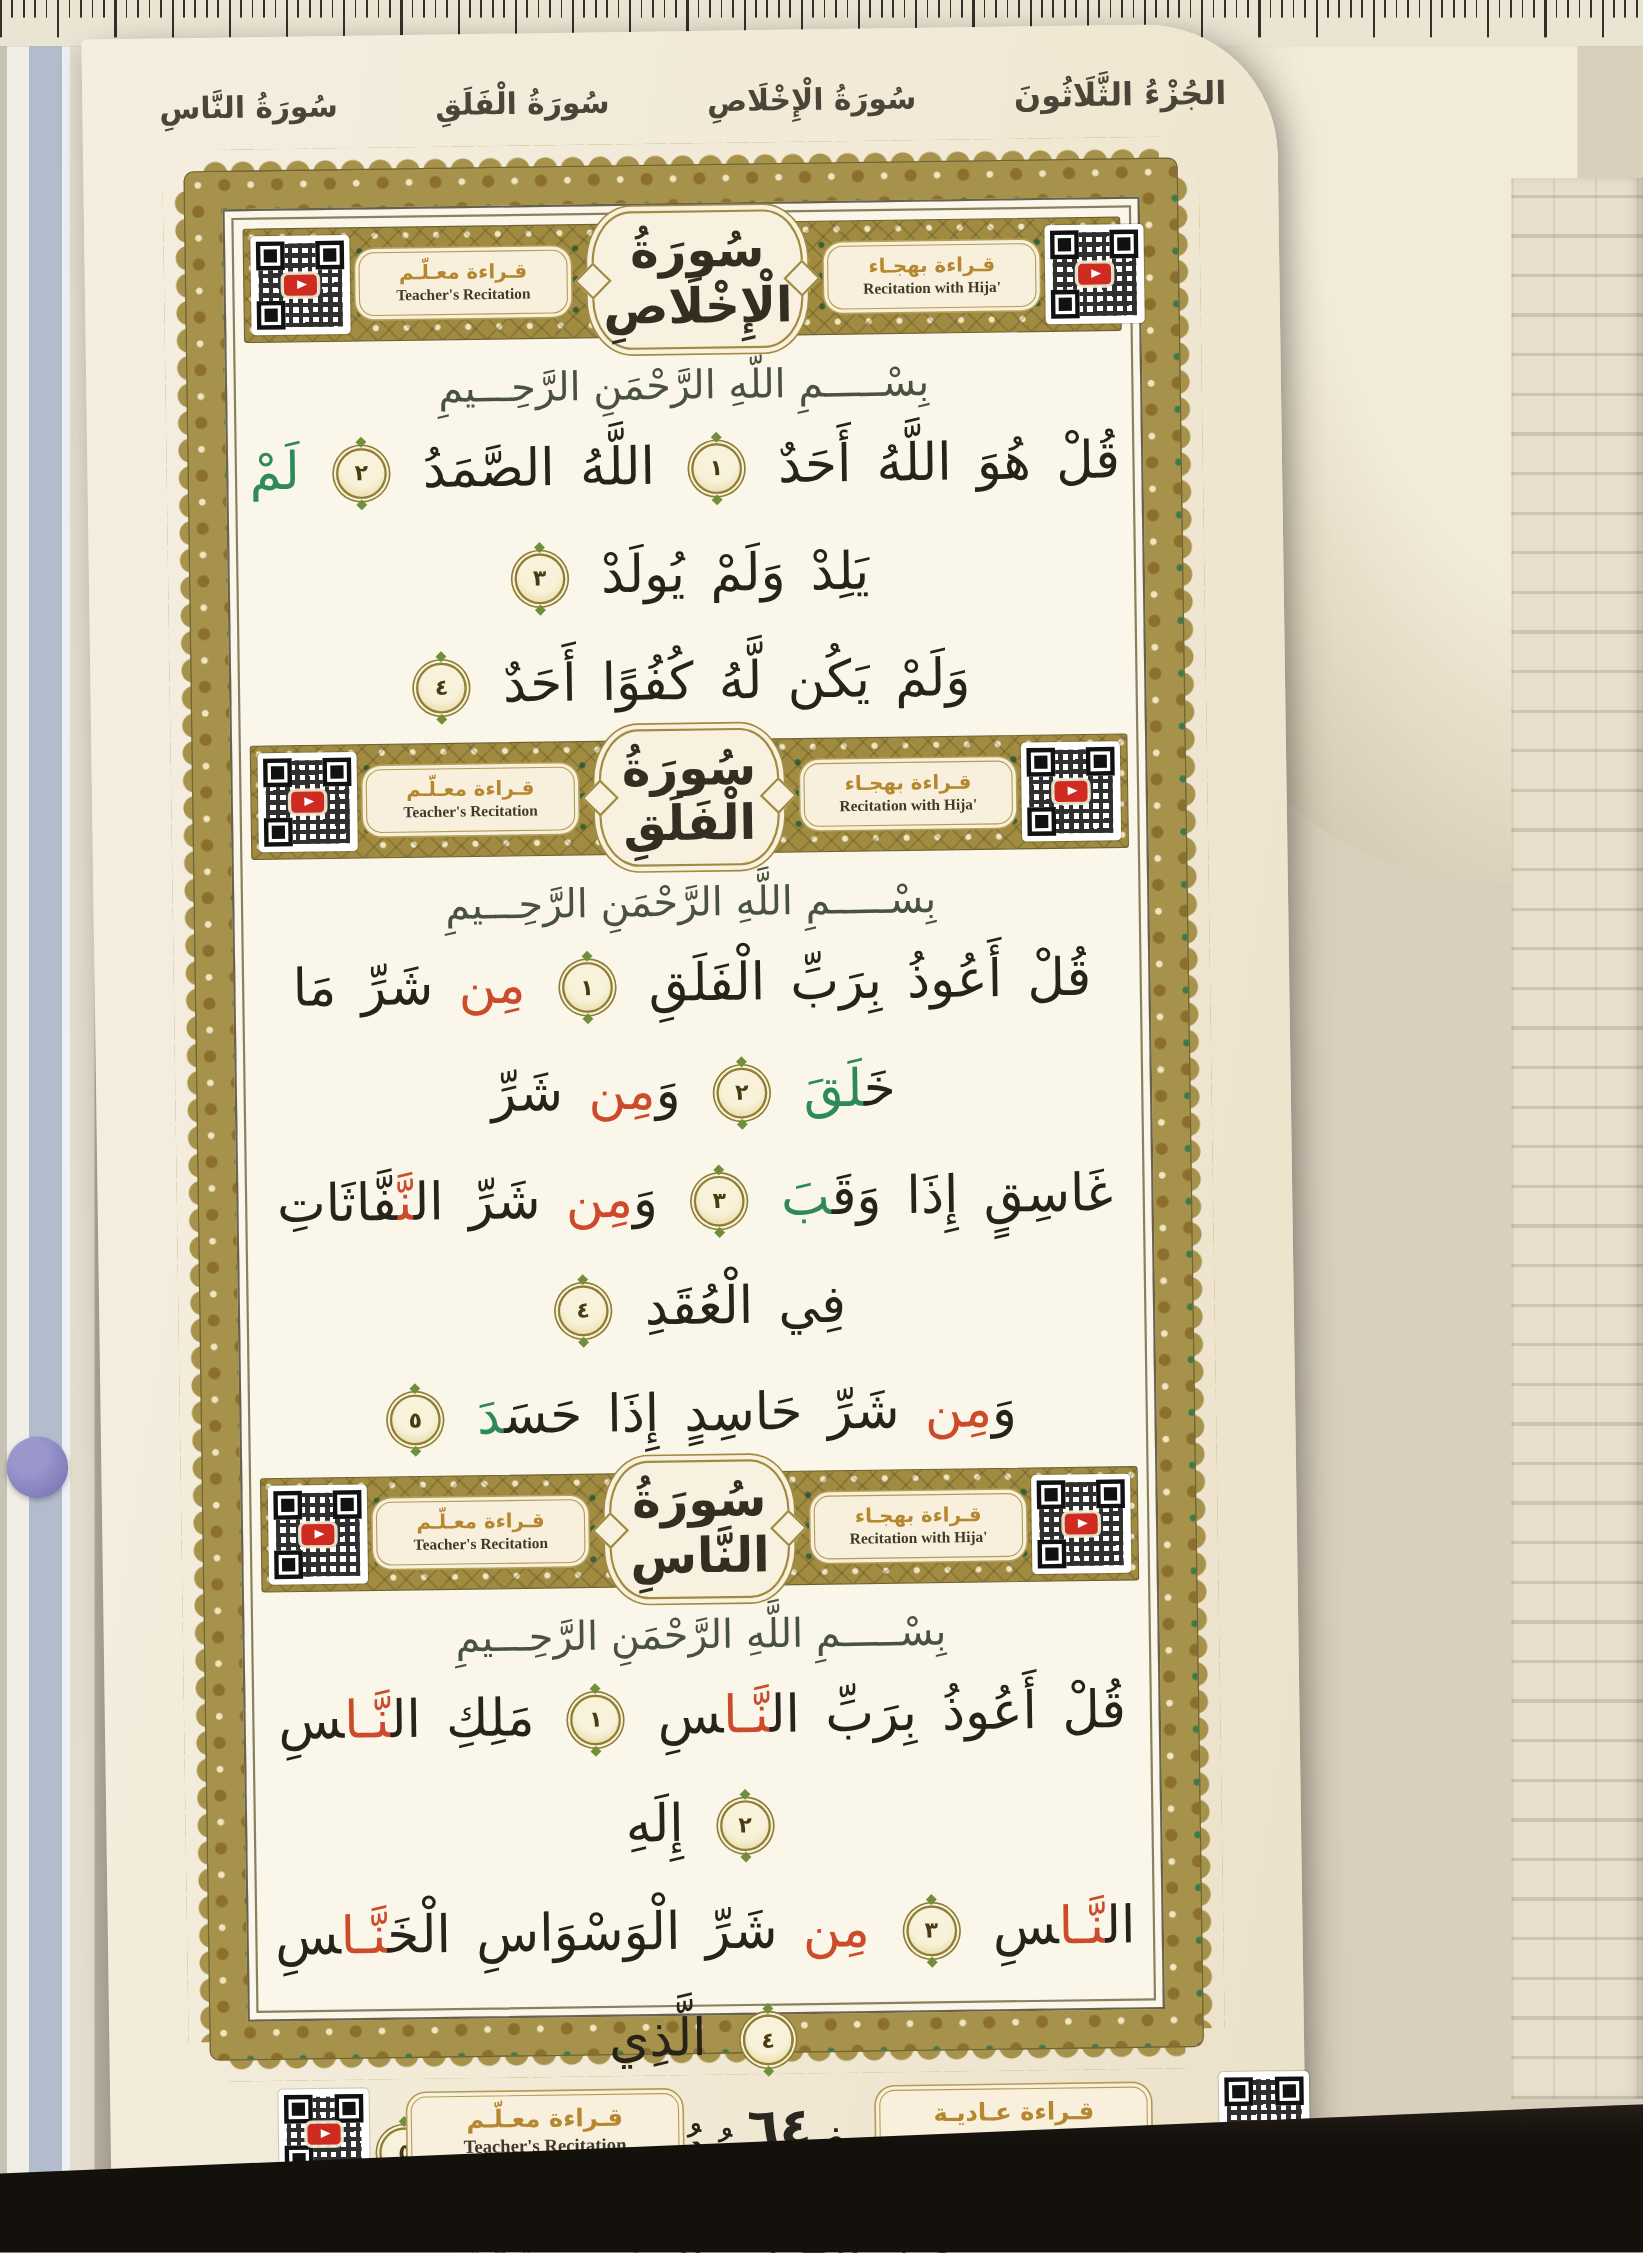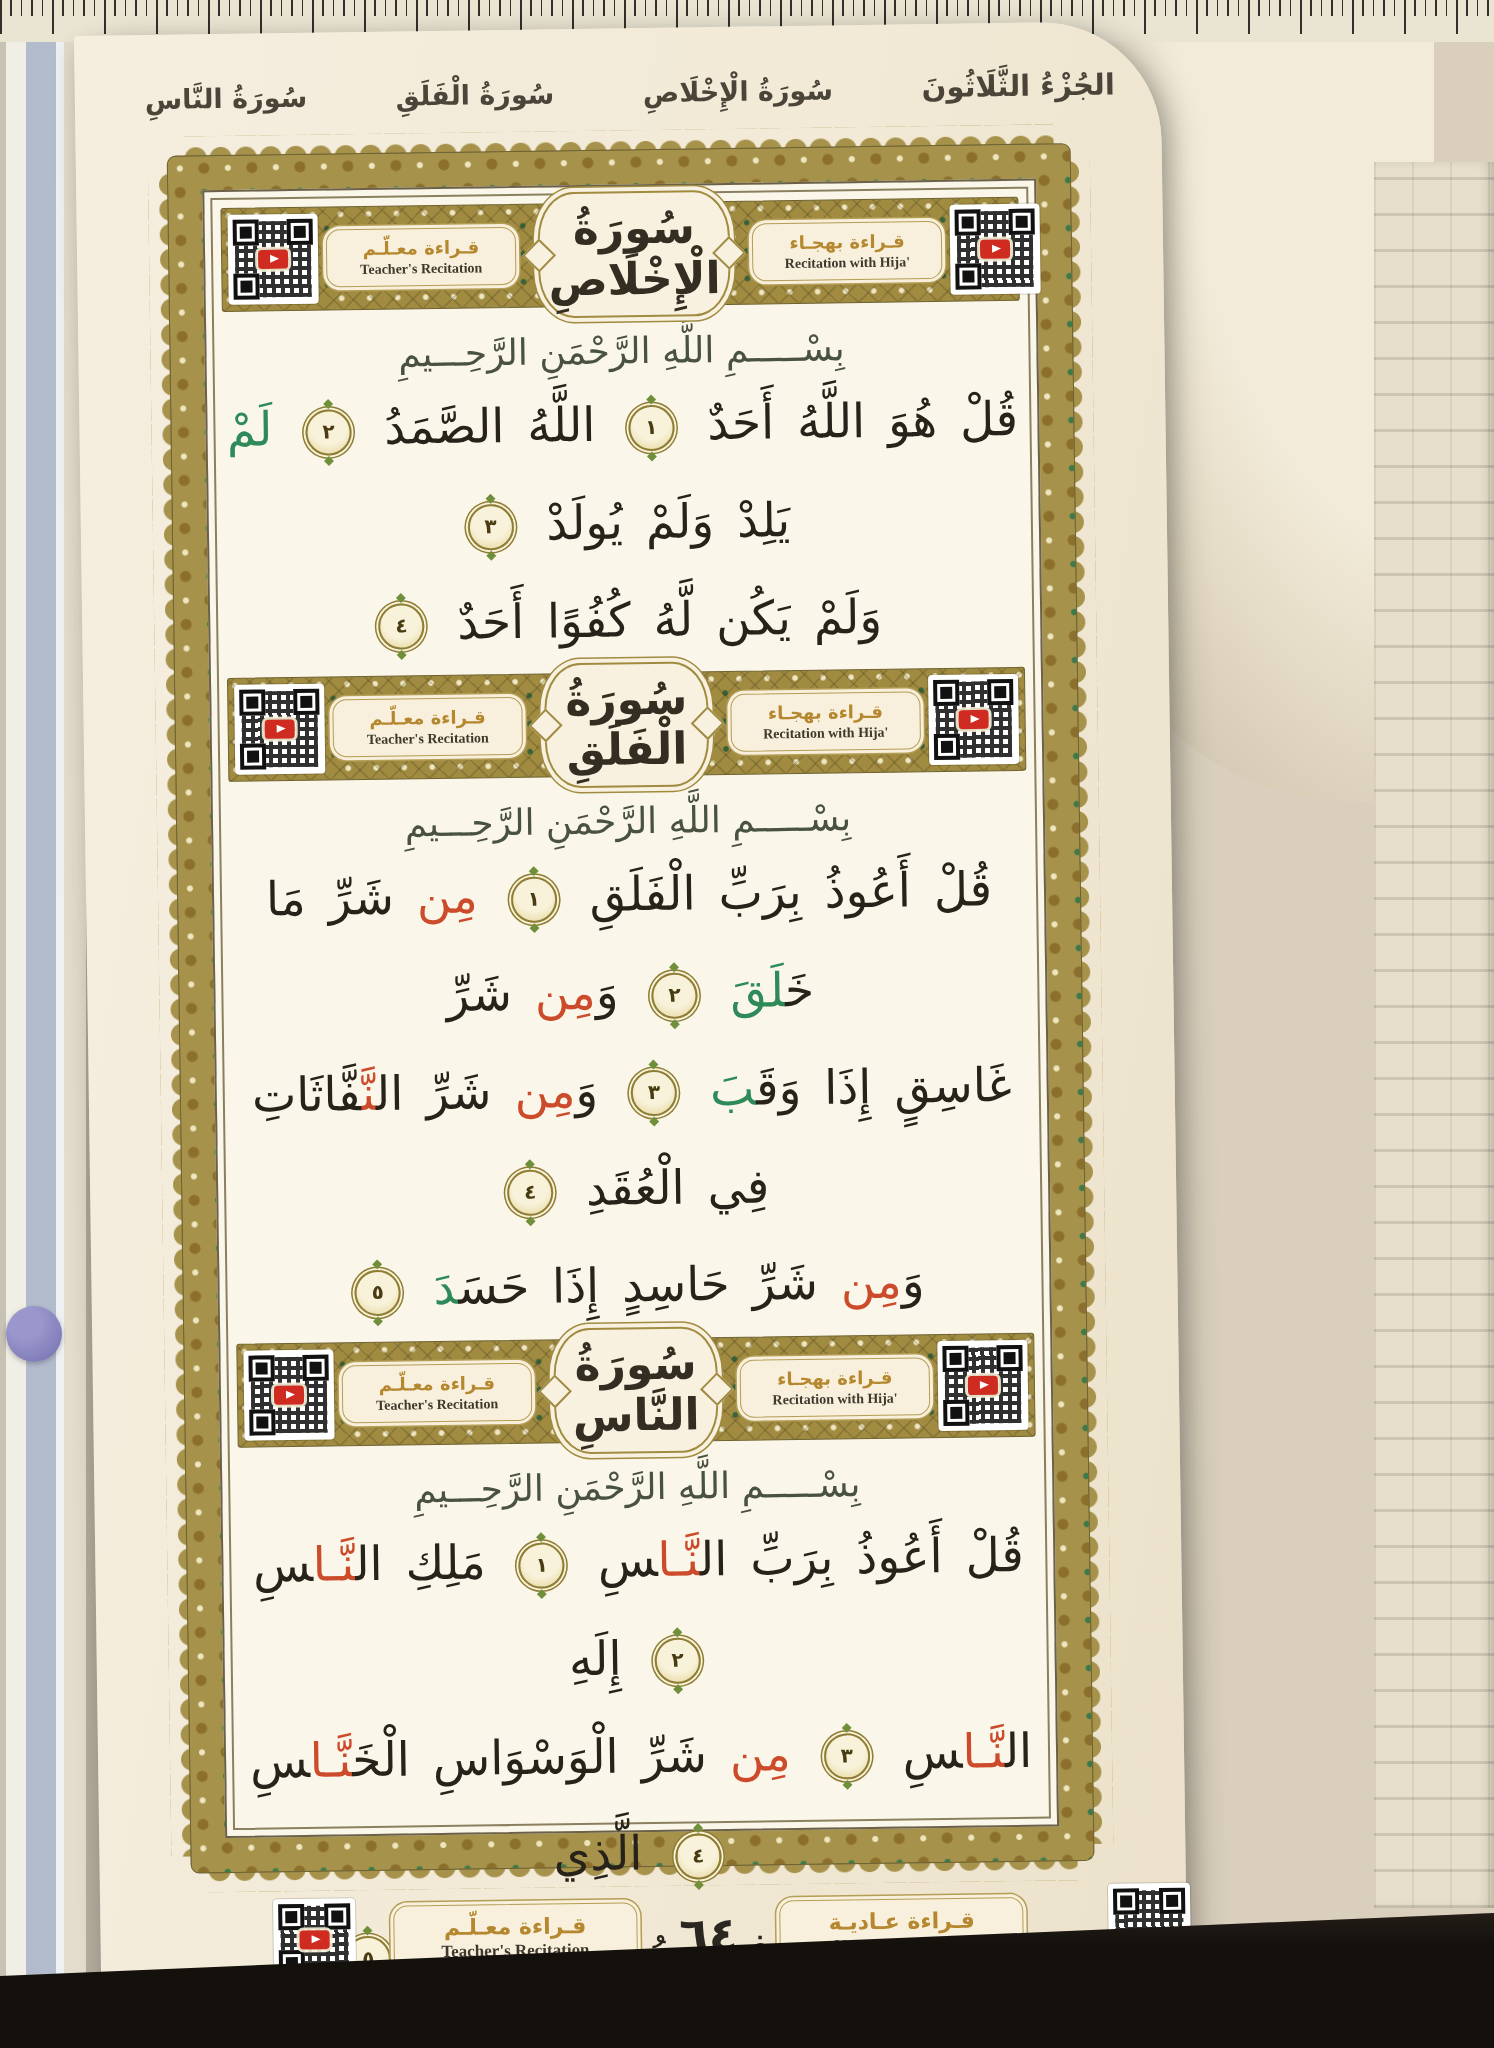--- a/index.html
+++ b/index.html
@@ -131,21 +131,21 @@
       background:radial-gradient(circle at 50% 35%,#f8f2da 52%,#e3d497 100%);
       border:2px solid #8f7d33;box-shadow:0 0 0 2px #f8f2da,0 0 0 3.5px #8f7d33;}
   .marker::before,.marker::after{content:"";position:absolute;left:50%;width:7px;height:7px;
       background:#6f8f3a;transform:translateX(-50%) rotate(45deg);}
   .marker::before{top:-11px;} .marker::after{bottom:-11px;}
   .mnum{font-size:20px;font-weight:bold;color:#4a3c12;}
 
   
   .page-footer{position:absolute;left:40px;right:30px;top:1852px;height:110px;
       display:flex;align-items:center;justify-content:center;gap:38px;}
-  .page-num{font-size:48px;font-weight:bold;color:#2a2620;margin:0 4px;}
+  .page-num{font-size:48px;font-weight:bold;color:#2a2620;margin:0 24px;}
   .tag.big{width:230px;}
   .tag.big .ar{font-size:22px;} .tag.big .en{font-size:17px;}
   .qr.small{width:82px;height:82px;}
   .qr.edge{position:absolute;right:-34px;top:10px;}
 
   
   .table-dark{position:absolute;left:0;right:0;bottom:0;height:150px;background:#14110d;
       clip-path:polygon(0 52%,100% 10%,100% 100%,0 100%);}
   .table-dark::before{content:"";position:absolute;left:0;right:0;top:0;height:100%;
       background:linear-gradient(180deg,rgba(90,70,60,.35),transparent 30%);}

